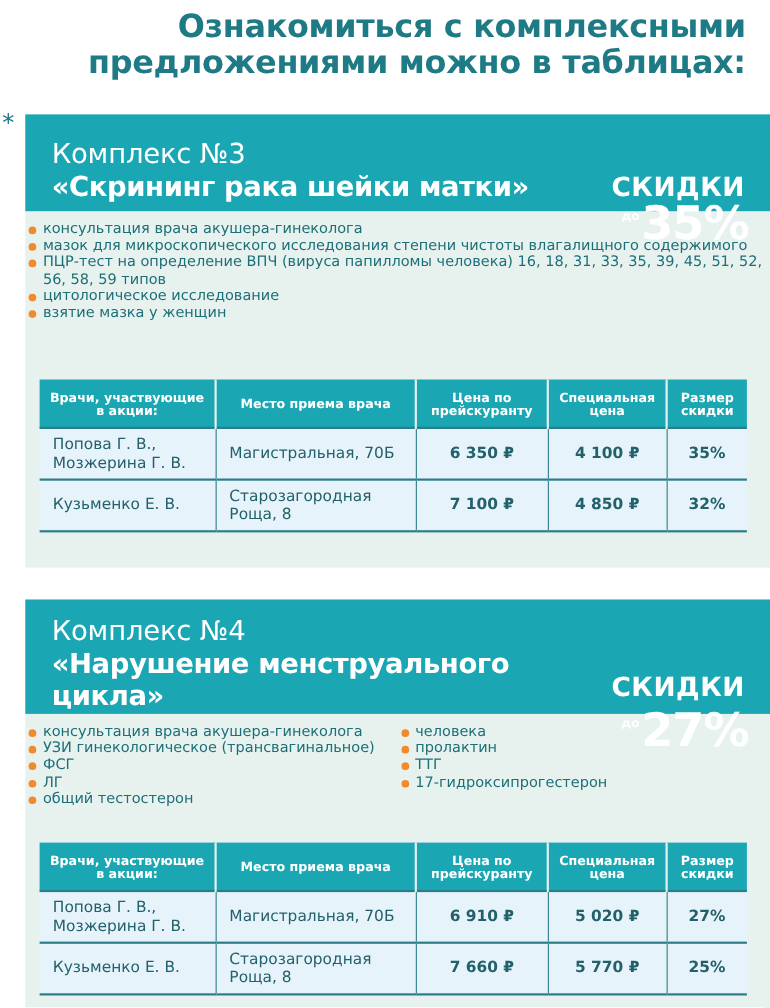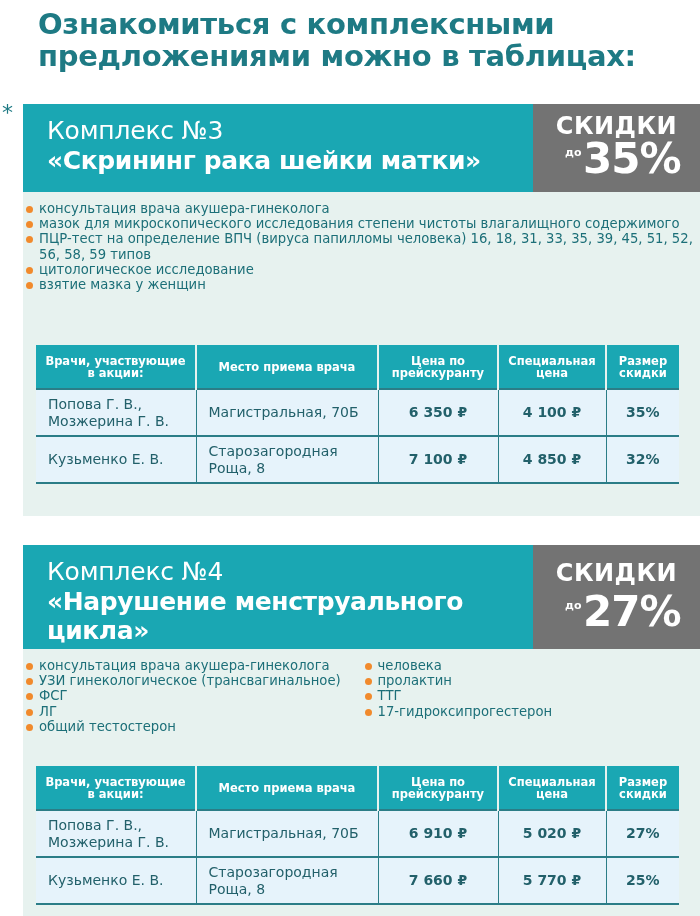--- a/index.html
+++ b/index.html
@@ -3,31 +3,32 @@
   <meta charset="utf-8">
   <style>
     * { box-sizing: border-box; margin: 0; padding: 0; }
     html, body { width: 700px; height: 916px; background: #ffffff; overflow: hidden; }
     body { font-family: "DejaVu Sans", "Liberation Sans", sans-serif; color: #22606a; position: relative; }
 
     .intro {
       position: absolute; left: 38px; top: 8px; width: 640px;
       font-size: 29px; line-height: 32px; font-weight: 600; color: #1e7a84;
       letter-spacing: -0.3px;
+      text-align: right;
     }
     .asterisk {
       position: absolute; left: 2px; top: 100px; font-size: 22px; color: #1e7a84;
     }
 
     .complex {
       position: absolute; left: 23px; width: 677px;
       background: #e7f2ef;
     }
     .complex-header {
-      display: flex; height: 88px; background: #1aa7b3;
+      display: flex; height: 88px; background: #1aa7b3; align-items: center;
     }
     .complex-header.tall { height: 104px; }
     .header-title {
       flex: 1; padding: 11px 0 0 24px; color: #ffffff;
     }
     .title-number {
       font-size: 25px; line-height: 31px; font-weight: 400; letter-spacing: -0.2px;
     }
     .title-name {
       font-size: 25px; line-height: 29px; font-weight: 700; letter-spacing: -0.4px;

